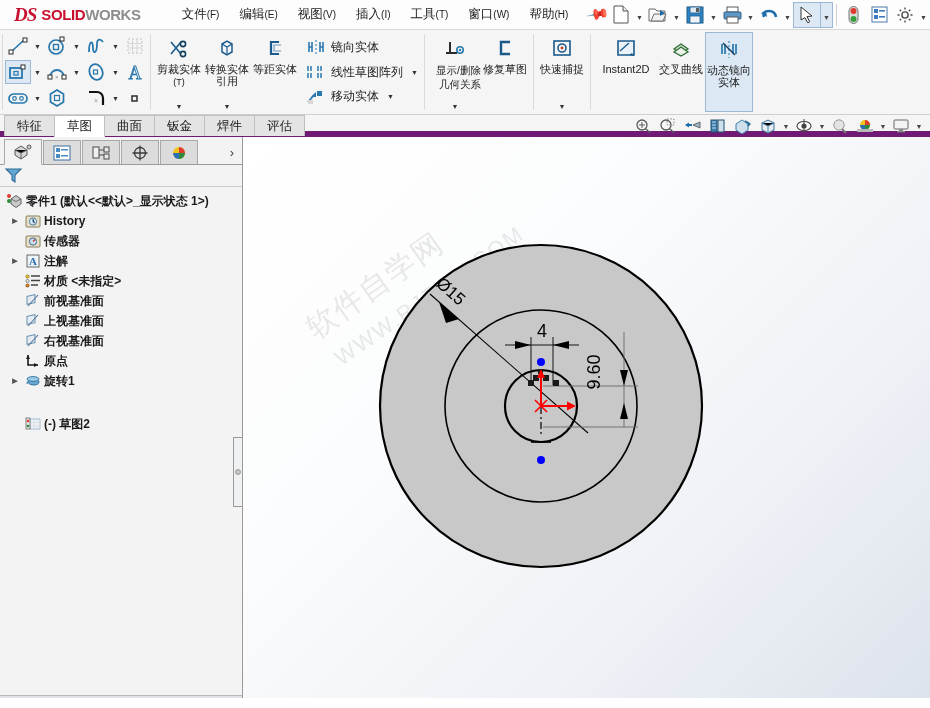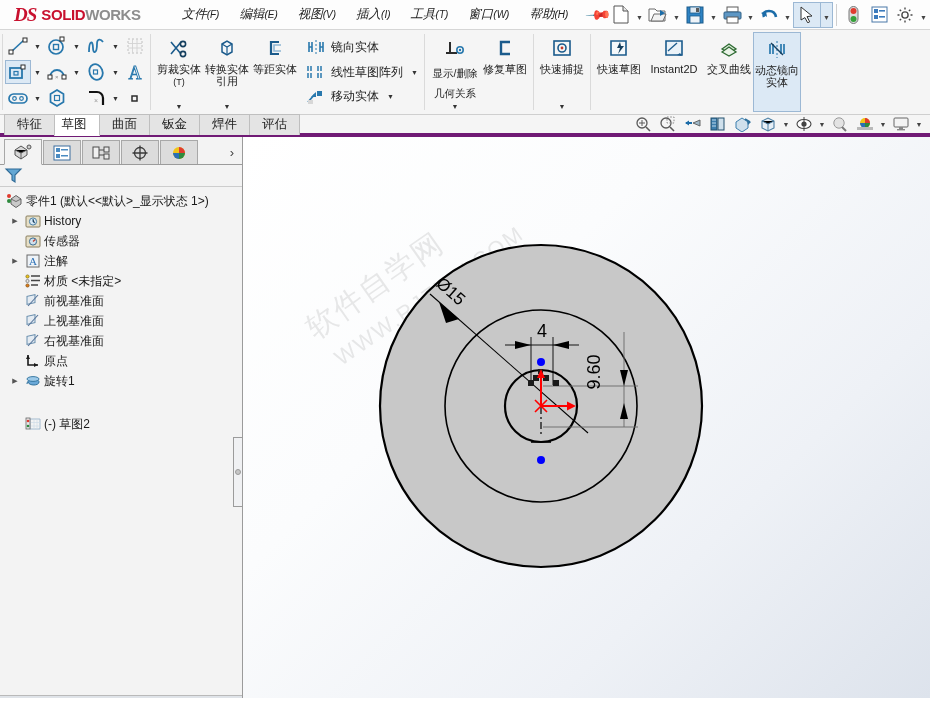--- a/index.html
+++ b/index.html
@@ -17,21 +17,21 @@
     background:#fdfdfd; border-bottom:1px solid #d6d6d6;
     position:relative;
   }
   .logo-wrap { display:flex; align-items:center; padding:0 12px 0 14px; }
   .logo-ds { font-family:"Liberation Serif", serif; font-style:italic; font-weight:bold;
              font-size:19px; color:#c8102e; letter-spacing:-1px; margin-right:5px; }
   .logo-sw { font-size:15px; font-weight:bold; letter-spacing:-0.4px; }
   .logo-sw .b { color:#c8102e; }
   .logo-sw .g { color:#8d8d8d; }
   .menu-sep { width:1px; height:22px; background:#d9d9d9; margin:0 4px; }
-  .menu-items { display:flex; align-items:center; gap:2px; margin-left:12px;font-style:italic; }
+  .menu-items { display:flex; align-items:center; gap:2px; margin-left:12px; }
   .menu-item { padding:5px 9px; font-size:12.5px; color:#222; cursor:default; white-space:nowrap; }
   .menu-item .mn { font-size:10px; }
   .pin-icon { margin-left:10px; color:#2a7fb8; font-size:15px; transform:rotate(35deg); display:inline-block; }
 
   .topright { margin-left:auto; display:flex; align-items:center; padding-right:4px; gap:0px; }
   .tbtn { width:26px; height:28px; display:flex; align-items:center; justify-content:center; }
   .caret { width:11px; height:28px; display:flex; align-items:flex-end; justify-content:center;
            padding-bottom:8px; font-size:7px; color:#444; }
   .tb-sep { width:1px; height:22px; background:#cfcfcf; margin:0 3px; }
   .sel-box { border:1px solid #9cb8d4; background:#dce9f5; display:flex; align-items:center; height:26px;}
@@ -58,26 +58,26 @@
   .sbtn { width:26px; height:24px; display:flex; align-items:center; justify-content:center; }
   .sbtn.on { background:#dce9f5; border:1px solid #9cb8d4; }
   .scaret { width:13px; height:24px; display:flex; align-items:center; justify-content:center;
             font-size:7px; color:#333; }
   .textrow { display:flex; align-items:center; height:26px; padding-right:2px; }
   .tr-ico { width:30px; display:flex; align-items:center; justify-content:center; }
   .tr-lbl { font-size:12px; color:#222; white-space:nowrap; }
   .tr-caret { font-size:7px; color:#333; margin-left:8px; }
 
   
-  .tabbar { height:22px; background:#f5f5f5; display:flex; align-items:center;
-            border-bottom:4px solid #701a75; position:relative; }
+  .tabbar { height:22px; background:#f5f5f5; display:flex; align-items:flex-start;
+            border-bottom:6px solid #701a75; position:relative; }
   .tab { height:21px; min-width:46px; padding:0 12px; display:flex; align-items:center;
          justify-content:center; font-size:12.5px; color:#222;
          border:1px solid #bfbfbf; border-bottom:none; background:#e4e4e4; margin-right:-1px; }
-  .tab.active { background:#ffffff; border-bottom:1px solid #ffffff; margin-bottom:-1px; height:22px;padding-left:6px; }
+  .tab.active { background:#ffffff; border-bottom:1px solid #ffffff; margin-bottom:-1px; height:22px; }
 
   .viewbar { margin-left:auto; display:flex; align-items:center; padding-right:6px; gap:1px;
              height:22px; }
   .vbtn { width:24px; height:22px; display:flex; align-items:center; justify-content:center; }
   .vcaret { width:10px; height:22px; display:flex; align-items:center; justify-content:center;
             font-size:7px; color:#444; }
 
   
   .main { display:flex; height:561px; }
 
@@ -86,21 +86,21 @@
                display:flex; flex-direction:column; position:relative; }
   .tree-tabs { height:28px; display:flex; align-items:flex-end; background:#f3f3f3;
                border-bottom:1px solid #9b9b9b; padding-left:4px; }
   .ttab { width:38px; height:24px; display:flex; align-items:center; justify-content:center;
           border:1px solid #a8a8a8; border-bottom:none; background:#dcdcdc; margin-right:1px; }
   .ttab.active { background:#f3f3f3; height:26px; border-bottom:1px solid #f3f3f3; margin-bottom:-1px; }
   .ttab-more { margin-left:auto; margin-right:8px; color:#444; font-size:13px; padding-bottom:4px; }
   .filterrow { height:22px; display:flex; align-items:center; padding-left:4px;
                border-bottom:1px solid #cdcdcd; background:#f3f3f3; }
   .tree { flex:1; background:#f3f3f3; padding-top:4px; overflow:hidden; font-size:12px; }
-  .trow { display:flex; align-items:center; height:20px; padding-left:2px; white-space:nowrap; }
+  .trow { display:flex; align-items:center; height:20px; padding-left:2px; white-space:nowrap;font-weight:bold; }
   .texp { width:14px; text-align:center; color:#555; font-size:7px; }
   .ticon { width:22px; display:flex; align-items:center; justify-content:center; }
   .tlbl { font-size:12px; color:#1a1a1a; }
   .tree-bottom { height:3px; border-top:1px solid #b9b9b9; background:#dfe3e8; }
 
   .splitter { position:absolute; right:-1px; top:300px; width:10px; height:70px;
               background:#f0f1f3; border:1px solid #9b9b9b; border-radius:0;
               display:flex; align-items:center; justify-content:center; z-index:5; }
   .split-dot { width:6px; height:6px; border-radius:50%; background:#c6c6c6; border:1px solid #9a9a9a; }
 
@@ -387,21 +387,21 @@
 
   <div class="rgroup">
     <div class="bigbtn" style="width:52px;">
       <div class="bb-ico">
         <svg width="24" height="18" viewBox="0 0 24 18">
             <path d="M7 2v11M3 13h11" stroke="#2b2b2b" stroke-width="2"></path>
             <circle cx="17" cy="10" r="3.2" fill="none" stroke="#2878ad" stroke-width="1.6"></circle>
             <circle cx="17" cy="10" r="1.2" fill="#2878ad"></circle>
           </svg>
       </div>
-      <div class="bb-lbl" style="width:52px;font-size:10.5px;line-height:20px;">显示/删除几何关系</div>
+      <div class="bb-lbl" style="width:52px;font-size:10.5px;line-height:14px;text-align:right;">显示/删除几何关系</div>
       <div class="bb-caret">▼</div>
     </div>
     <div class="bigbtn">
       <div class="bb-ico">
         <svg width="24" height="20" viewBox="0 0 24 20">
             <path d="M17 3H8v12h9" fill="none" stroke="#1b5b8c" stroke-width="2.4"></path>
           </svg>
       </div>
       <div class="bb-lbl">修复草图</div>
     </div>
@@ -417,29 +417,20 @@
             <circle cx="12" cy="9" r="1.4" fill="#c0392b"></circle>
           </svg>
       </div>
       <div class="bb-lbl">快速捕捉</div>
       <div class="bb-caret">▼</div>
     </div>
   </div>
   <div class="rsep"></div>
 
   <div class="rgroup">
-    <div class="bigbtn">
-      <div class="bb-ico">
-        <svg width="24" height="20" viewBox="0 0 24 20">
-            <path d="M4 2h15v14H4z" fill="#f4f8fb" stroke="#1b5b8c" stroke-width="1.6"></path>
-            <path d="M13 3l-3 6h3l-2 6 6-8h-3z" fill="#153f5e"></path>
-          </svg>
-      </div>
-      <div class="bb-lbl">快速草图</div>
-    </div>
     <div class="bigbtn" style="width:62px;">
       <div class="bb-ico">
         <svg width="24" height="20" viewBox="0 0 24 20">
             <path d="M4 2h16v14H4z" fill="#eaf2f8" stroke="#1b5b8c" stroke-width="1.6"></path>
             <path d="M6 12l9-8" stroke="#1b5b8c" stroke-width="1.4"></path>
             <path d="M18 14l2 3-5-1z" fill="#1b5b8c"></path>
           </svg>
       </div>
       <div class="bb-lbl" style="width:62px;">Instant2D</div>
     </div>

